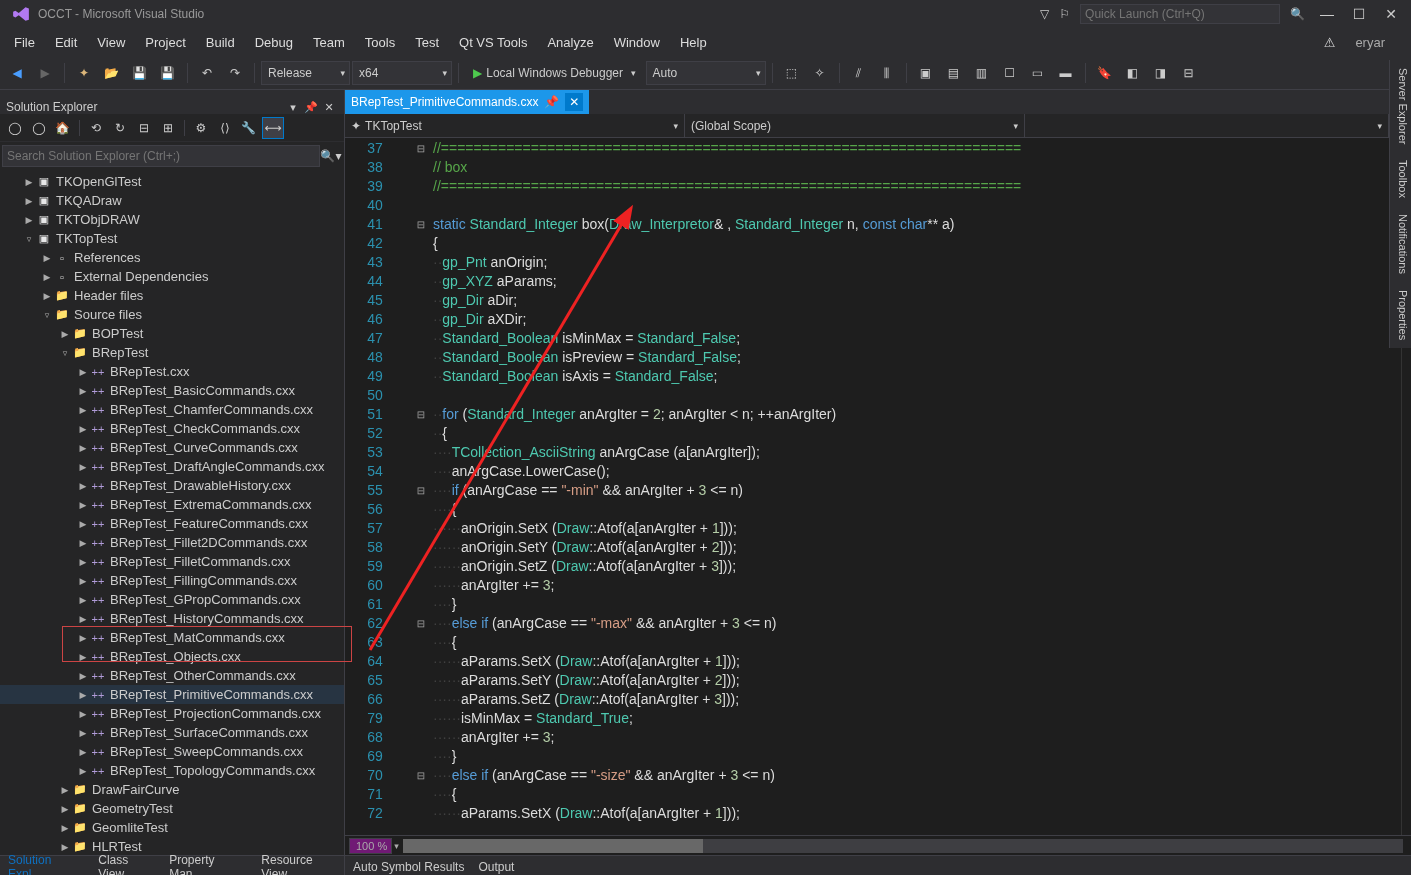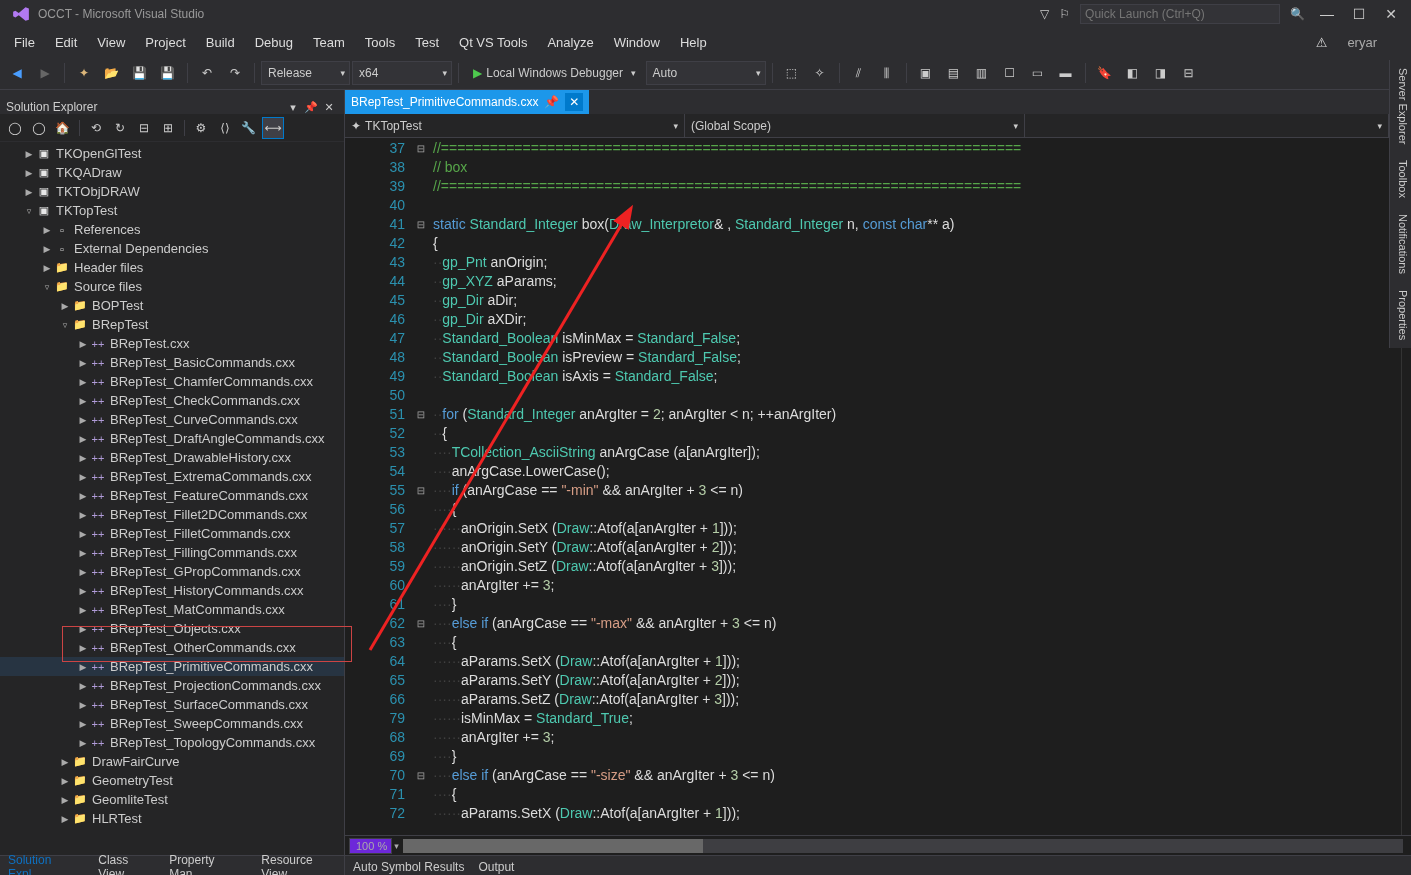--- a/index.html
+++ b/index.html
@@ -7,21 +7,21 @@
 .titlebar { height:28px; background:#2d2d30; display:flex; align-items:center; padding:0 4px; }
 .titlebar .vs-logo { width:18px; height:18px; margin:0 8px; }
 .titlebar .title { color:#999; font-size:12px; }
 .titlebar .spacer { flex:1; }
 .titlebar .ql { background:#333337; border:1px solid #3f3f46; width:200px; height:20px; color:#888; padding:0 4px; font-size:12px; margin-right:4px; }
 .titlebar .wbtn { width:32px; height:24px; display:flex; align-items:center; justify-content:center; color:#ccc; font-size:14px; }
 .titlebar .searchicn { margin:0 6px; color:#ccc; }
 .menubar { height:28px; background:#2d2d30; display:flex; align-items:center; padding:0 6px; gap:4px; }
 .menubar span { padding:4px 8px; color:#ddd; font-size:13px; cursor:pointer; }
 .menubar .spacer { flex:1; }
-.menubar .user { color:#aaa; margin-right:20px; padding:4px 8px; }
+.menubar .user { color:#aaa; margin-right:12px; padding:4px 8px; }
 .toolbar { height:34px; background:#2d2d30; border-bottom:1px solid #3f3f46; display:flex; align-items:center; padding:0 4px; gap:2px; }
 .toolbar .btn { width:26px; height:26px; display:flex; align-items:center; justify-content:center; color:#ccc; }
 .toolbar .sep { width:1px; height:20px; background:#3f3f46; margin:0 4px; }
 .toolbar .combo { background:#333337; border:1px solid #3f3f46; height:24px; color:#ccc; padding:0 18px 0 6px; position:relative; font-size:12px; display:flex; align-items:center; }
 .toolbar .combo::after { content:"▾"; position:absolute; right:4px; font-size:9px; }
 .toolbar .run { background:transparent; color:#ccc; display:flex; align-items:center; gap:4px; padding:0 8px; height:24px; }
 .toolbar .run .tri { color:#4ec94e; }
 .main { display:flex; height:787px; }
 .left { width:345px; background:#252526; display:flex; flex-direction:column; border-right:1px solid #3f3f46; }
 .panel-hdr { height:24px; background:#2d2d30; display:flex; align-items:flex-end; padding:0 6px; font-size:12px; color:#ccc; }
@@ -49,36 +49,36 @@
 .tab-row { height:24px; background:#2d2d30; display:flex; align-items:center; }
 .tab { background:#1c97ea; color:#fff; height:24px; display:flex; align-items:center; padding:0 6px; gap:6px; font-size:12px; }
 .tab .pin { background:#007acc; width:18px; height:18px; display:flex; align-items:center; justify-content:center; }
 .nav-row { height:24px; background:#252526; display:flex; border-bottom:1px solid #3f3f46; }
 .nav-row .combo { flex:0 0 340px; border-right:1px solid #3f3f46; display:flex; align-items:center; padding:0 6px; font-size:12px; color:#ccc; position:relative; }
 .nav-row .combo.last { flex:1; }
 .nav-row .combo::after { content:"▾"; position:absolute; right:6px; font-size:9px; }
 .nav-row .plus { width:22px; display:flex; align-items:center; justify-content:center; border-left:1px solid #3f3f46; }
 .editor { flex:1; display:flex; overflow:hidden; position:relative; }
 .gutter { width:68px; background:#1e1e1e; text-align:right; padding-right:8px; color:#2b91af; font-family:Consolas,monospace; font-size:14px; line-height:19px; padding-top:1px; }
-.gutter div { height:19px; }
+.gutter div { height:19px;text-align:center; }
 .fold { width:16px; background:#1e1e1e; font-family:Consolas,monospace; font-size:10px; line-height:19px; color:#A0A0A0; padding-top:1px; }
 .fold div { height:19px; text-align:center; }
 .code { flex:1; font-family:Consolas,monospace; font-size:14px; line-height:19px; white-space:pre; color:#dcdcdc; padding-top:1px; padding-left:4px; overflow:hidden; }
 .code div { height:19px; }
 .kw { color:#569cd6; }
 .type { color:#4ec9b0; }
 .comment { color:#57a64a; }
 .cline { color:#57a64a; }
 .str { color:#d69d85; }
 .num { color:#b5cea8; }
 .func { color:#dcdcdc; }
 .ws { color:#404040; }
 .minimap { width:10px; background:#1e1e1e; border-left:1px solid #333; }
 .editor-status { height:20px; background:#1e1e1e; border-top:1px solid #3f3f46; display:flex; align-items:center; padding:0 4px; font-size:11px; color:#aaa; }
-.editor-status .zoom { background:#6d28d9; border:1px solid #3f3f46; padding:1px 4px 1px 6px; }
+.editor-status .zoom { background:#701a75; border:1px solid #3f3f46; padding:1px 4px 1px 6px; }
 .editor-status .hscroll { flex:1; height:14px; margin:0 4px; background:#3e3e42; position:relative; }
 .editor-status .hscroll::before { content:""; position:absolute; left:0; width:300px; height:100%; background:#686868; }
 .out-tabs { height:22px; background:#2d2d30; display:flex; align-items:center; gap:14px; padding:0 8px; border-top:1px solid #3f3f46; }
 .out-tabs span { color:#ccc; font-size:12px; }
 .arrow { position:absolute; pointer-events:none; z-index:100; }
 .vtabs { position:absolute; right:0; top:60px; background:#2d2d30; border-left:1px solid #3f3f46; width:22px; display:flex; flex-direction:column; }
 .vtabs span { writing-mode:vertical-rl; padding:8px 2px; font-size:11px; color:#ccc; }
 </style>
 </head>
 <body>
@@ -175,20 +175,24 @@
       <div style="width:1px;height:16px;background:#3f3f46;margin:0 3px"></div>
       <div class="tb">⟲</div>
       <div class="tb">↻</div>
       <div class="tb">⊟</div>
       <div class="tb">⊞</div>
       <div style="width:1px;height:16px;background:#3f3f46;margin:0 3px"></div>
       <div class="tb">⚙</div>
       <div class="tb">⟨⟩</div>
       <div class="tb">🔧</div>
       <div class="tb active">⟷</div>
+    </div>
+    <div class="se-search">
+      <input placeholder="Search Solution Explorer (Ctrl+;)" style="">
+      <span class="sicon">🔍▾</span>
     </div>
     <div class="tree" id="tree">
         <div class="tree-row" style="padding-left: 22px;">
           <span class="chev">▶</span>
           <span class="icn proj">▣</span>
           <span>TKOpenGlTest</span>
         </div>
         <div class="tree-row" style="padding-left: 22px;">
           <span class="chev">▶</span>
           <span class="icn proj">▣</span>

